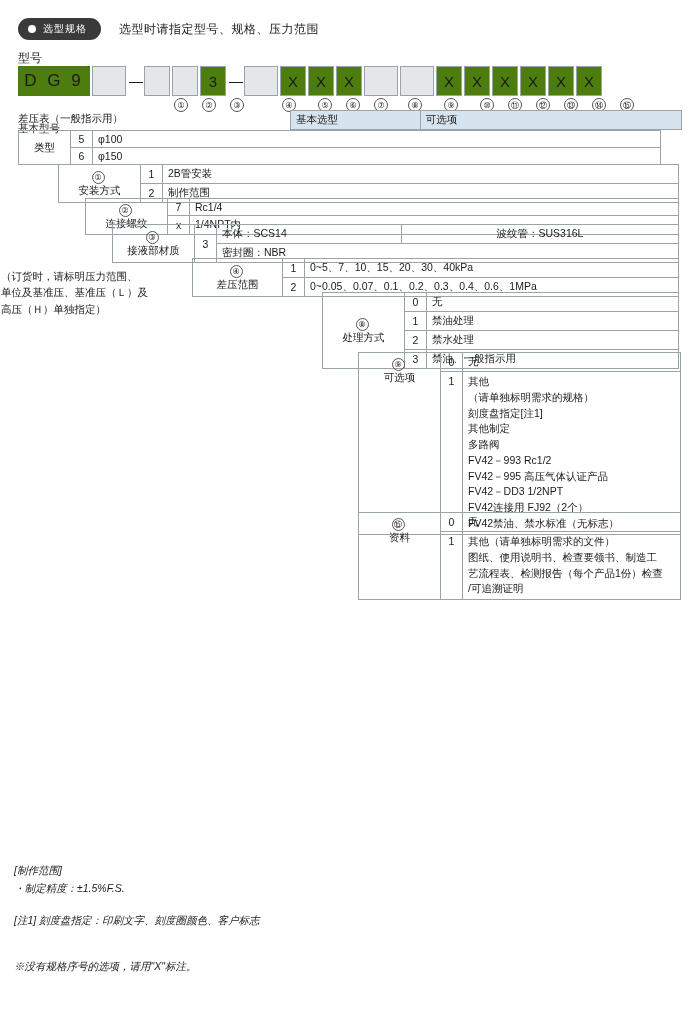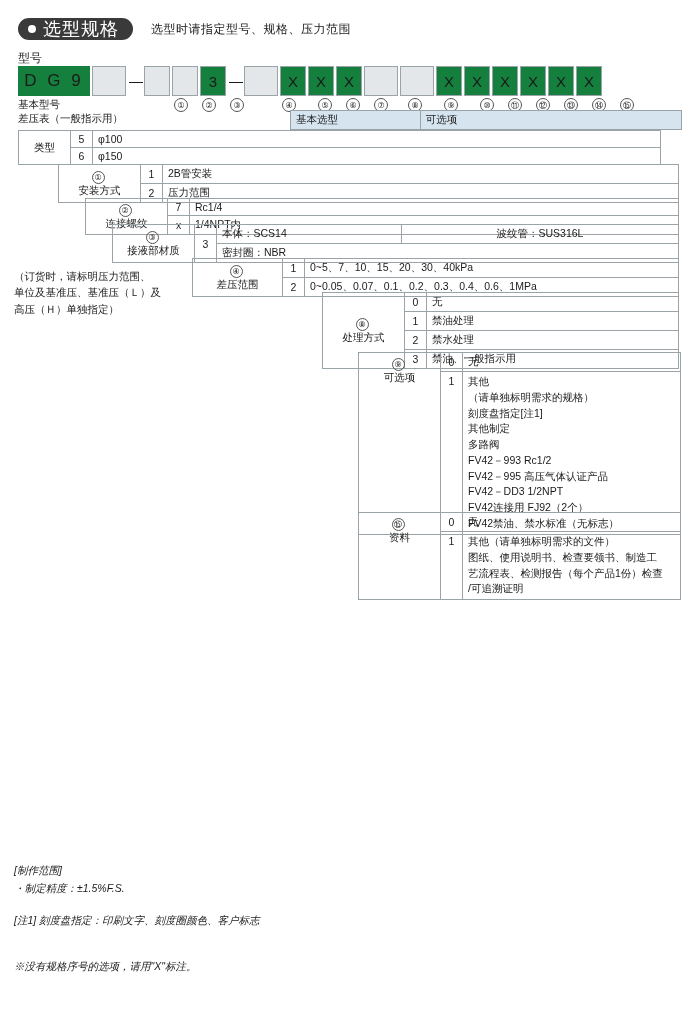--- a/index.html
+++ b/index.html
@@ -12,37 +12,37 @@
   }
   .page { position: relative; width: 700px; height: 1029px; overflow: hidden; }
 
   
   .header { position: absolute; left: 18px; top: 18px; display: flex; align-items: center; }
   .hdr-pill {
     background: #3a3a3a; color: #ffffff;
     border-radius: 11px; height: 22px;
     display: flex; align-items: center;
     padding: 0 14px 0 10px;
-    font-size: 18px; letter-spacing: 1px;
+    font-size: 10px; letter-spacing: 1px;
   }
   .hdr-dot {
     width: 8px; height: 8px; border-radius: 50%;
     background: #ffffff; margin-right: 7px; flex: none;
   }
   .hdr-sub { margin-left: 18px; font-size: 12px; color: #1a1a1a; letter-spacing: .5px; }
 
   
   .model-label { position: absolute; left: 18px; top: 50px; font-size: 12px; }
 
   
   .codebar { position: absolute; left: 18px; top: 66px; height: 30px; display: flex; align-items: center; }
   .cbox {
     height: 30px; border: 1px solid #9aa3a8;
     display: flex; align-items: center; justify-content: center;
-    font-size: 15px; background: #15803d; margin-right: 2px;
+    font-size: 15px; background: #4d7c0f; margin-right: 2px;
   }
   .cbox.fill { background: #e4e7ea; }
   .cbox.w-lg { width: 72px; font-size: 17px; letter-spacing: 3px; border: none; }
   .cbox.w-md { width: 34px; }
   .cbox.w-sm { width: 26px; }
   .dash { width: 16px; text-align: center; font-size: 14px; }
 
   
   .circrow { position: absolute; left: 18px; top: 98px; height: 16px; }
   .circ {
@@ -54,21 +54,21 @@
   .note-diffpress { position: absolute; left: 18px; top: 96px; font-size: 10.5px; margin-top: 16px; }
 
   
   .tbl { position: absolute; border-collapse: collapse; }
   .tbl td { border: 1px solid #9aa3a8; font-size: 10.5px; padding: 2px 5px; vertical-align: middle; }
   .hdr-cell { background: #d6e4ef; }
   .ctr { text-align: center; }
   .num { text-align: center; width: 22px; }
 
   
-  .leftnote { position: absolute; left: 14px; top: 268px; font-size: 10.5px; line-height: 1.55; }
+  .leftnote { position: absolute; left: 1px; top: 268px; font-size: 10.5px; line-height: 1.55; }
 
   
   .botnotes { position: absolute; left: 14px; top: 862px; font-size: 10.5px; line-height: 1.7; font-style: italic; }
   .botnotes .blk { margin-bottom: 14px; }
 
   .circ-inline {
     display: inline-block; width: 13px; height: 13px; line-height: 12px;
     border: 1px solid #555; border-radius: 50%;
     font-size: 8px; text-align: center; margin-right: 3px;
   }
@@ -123,21 +123,21 @@
     <div class="circ" style="left:390px;">⑧</div>
     <div class="circ" style="left:426px;">⑨</div>
     <div class="circ" style="left:462px;">⑩</div>
     <div class="circ" style="left:490px;">⑪</div>
     <div class="circ" style="left:518px;">⑫</div>
     <div class="circ" style="left:546px;">⑬</div>
     <div class="circ" style="left:574px;">⑭</div>
     <div class="circ" style="left:602px;">⑮</div>
   </div>
 
-  <div style="position:absolute; left:18px; top:98px; font-size:10.5px;">基本型号</div>
+  <div style="position:absolute; left:18px; top:122px; font-size:10.5px;">基本型号</div>
 
   <table class="tbl" style="left:290px; top:110px; width:392px;">
     <tbody>
         <tr>
       <td class="hdr-cell" style="width:130px;">基本选型</td>
       <td class="hdr-cell" style="width:262px;">可选项</td>
     </tr>
   </tbody>
     </table>
 
@@ -160,21 +160,21 @@
         <tr>
       <td rowspan="2" style="width:82px;" class="ctr">
         <div><span class="circ-inline">①</span></div>
         <div>安装方式</div>
       </td>
       <td class="num">1</td>
       <td style="width:516px;">2B管安装</td>
     </tr>
     <tr>
       <td class="num">2</td>
-      <td>压力范围</td>
+      <td>制作范围</td>
     </tr>
   </tbody>
     </table>
 
   <table class="tbl" style="left:85px; top:198px;">
     <tbody>
         <tr>
       <td rowspan="2" style="width:82px;" class="ctr">
         <div><span class="circ-inline">②</span></div>
         <div>连接螺纹</div>

